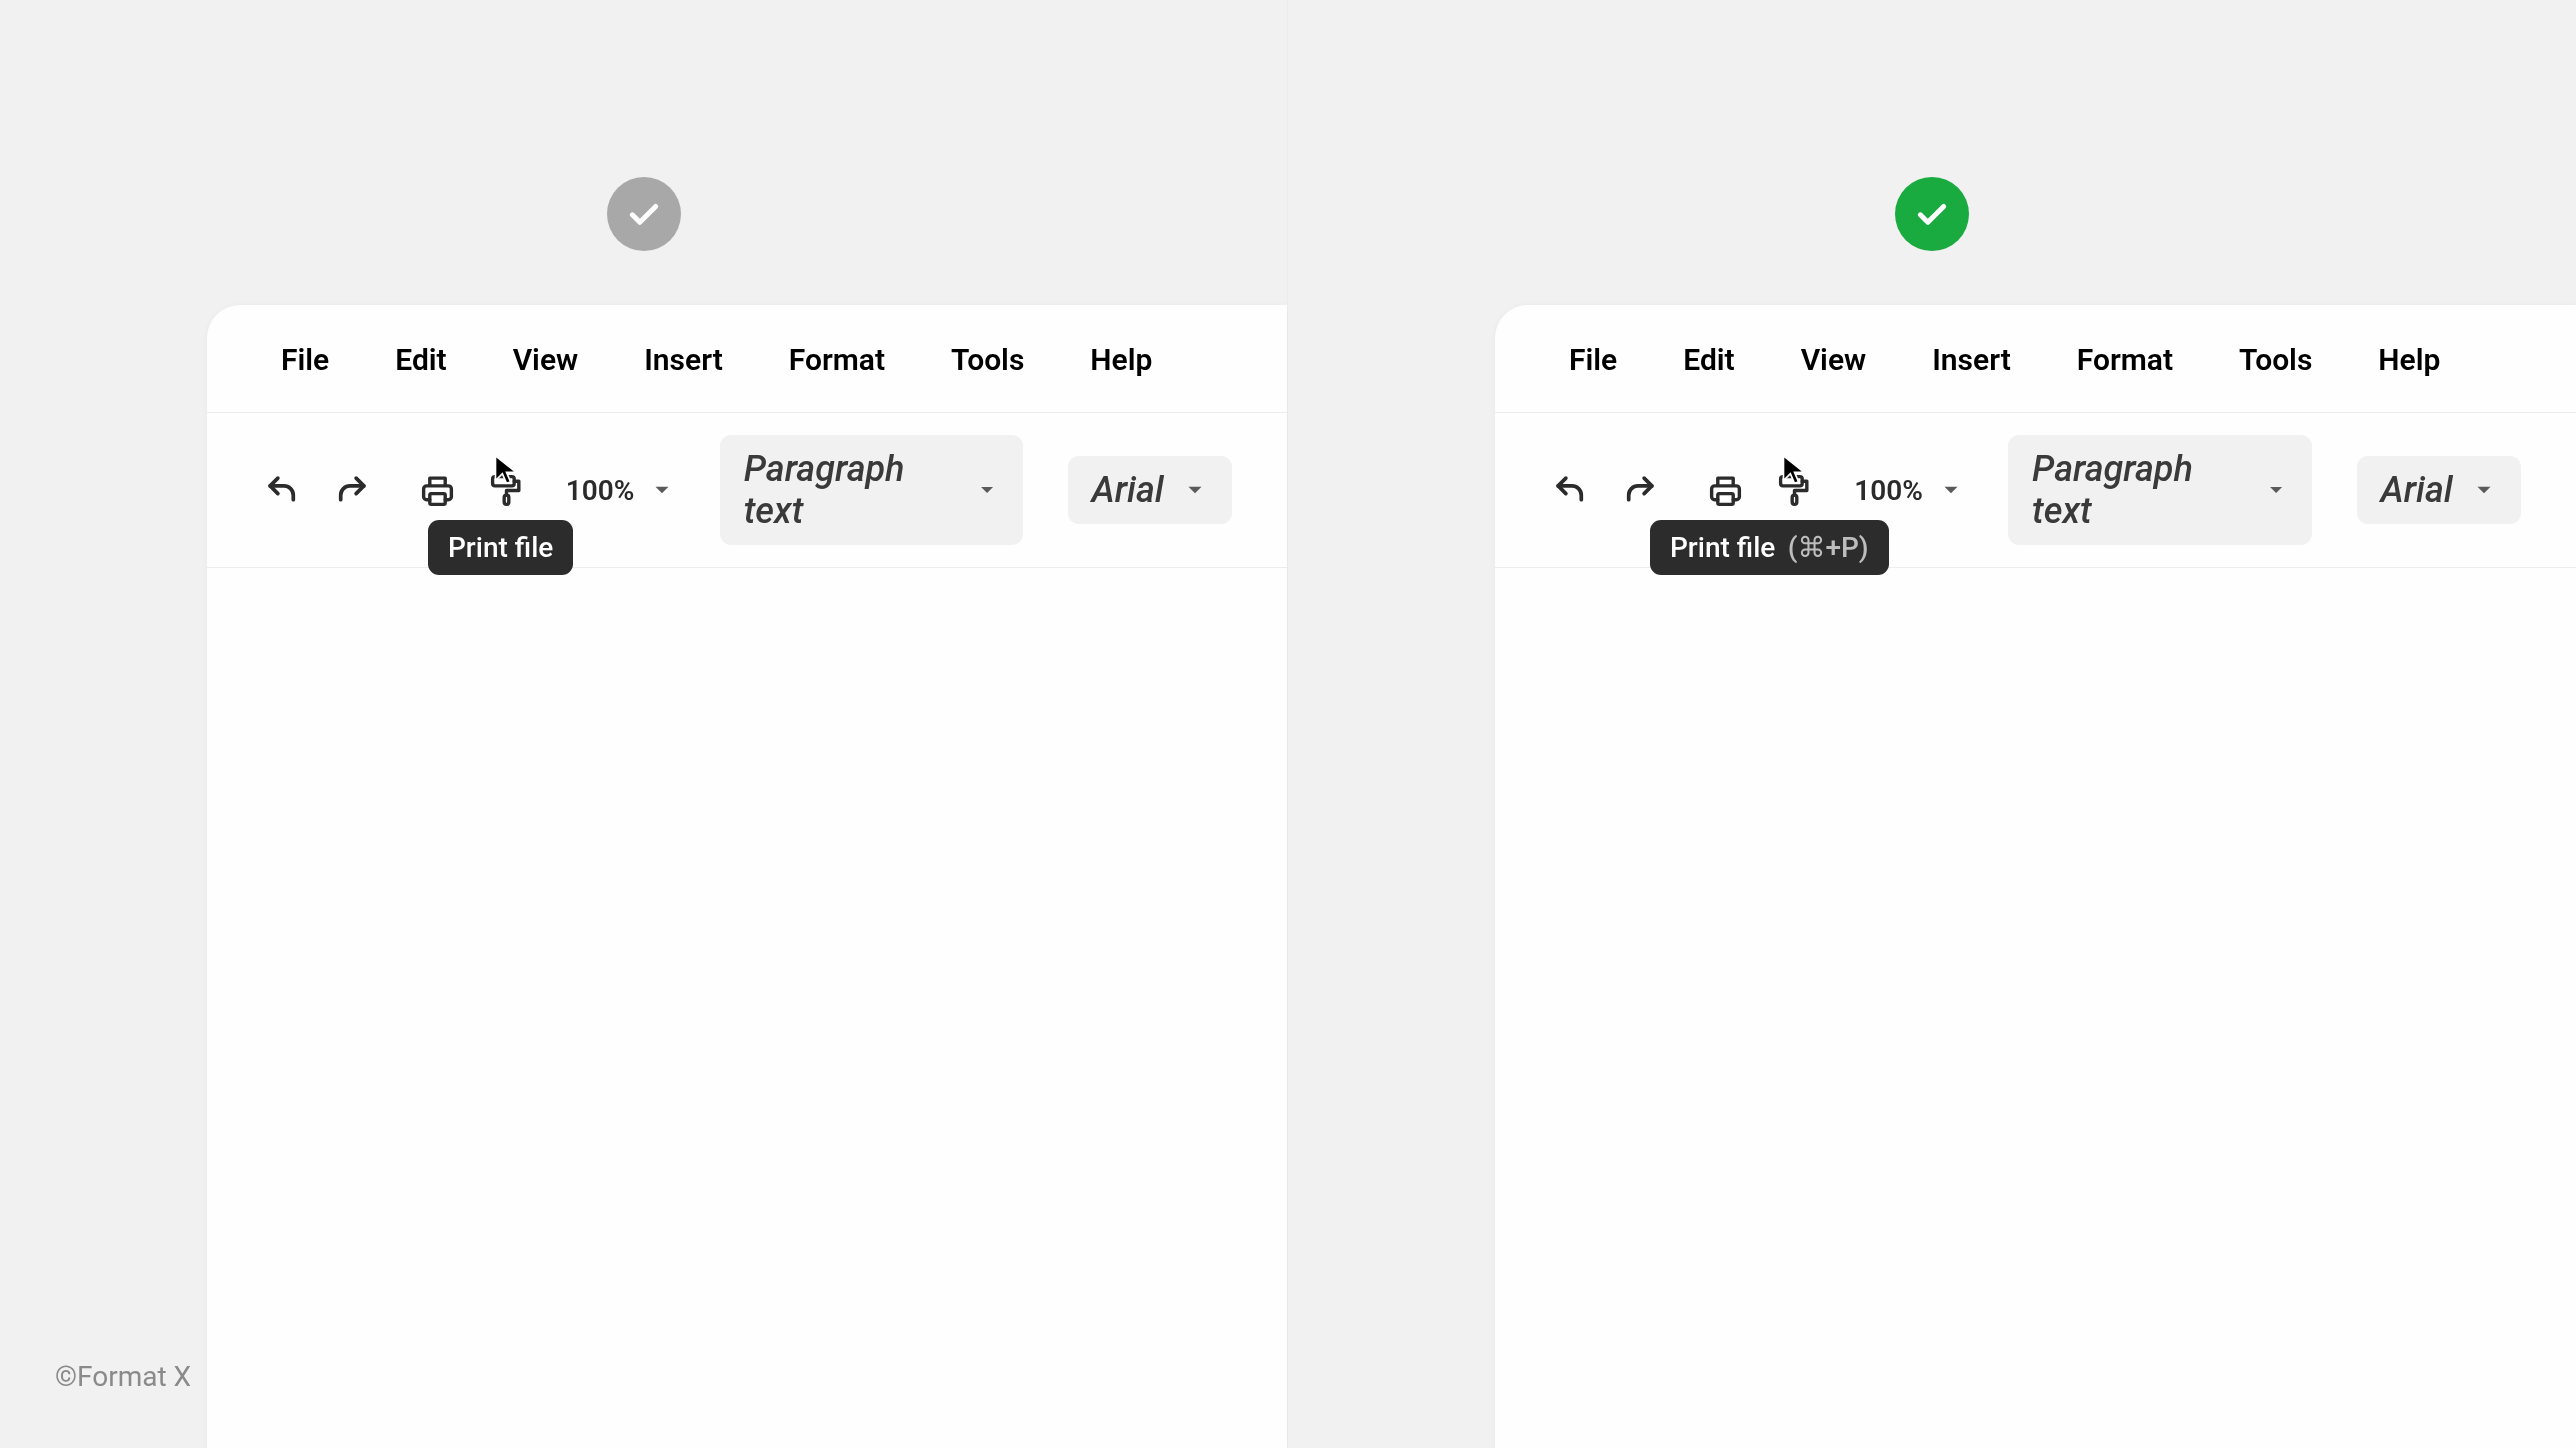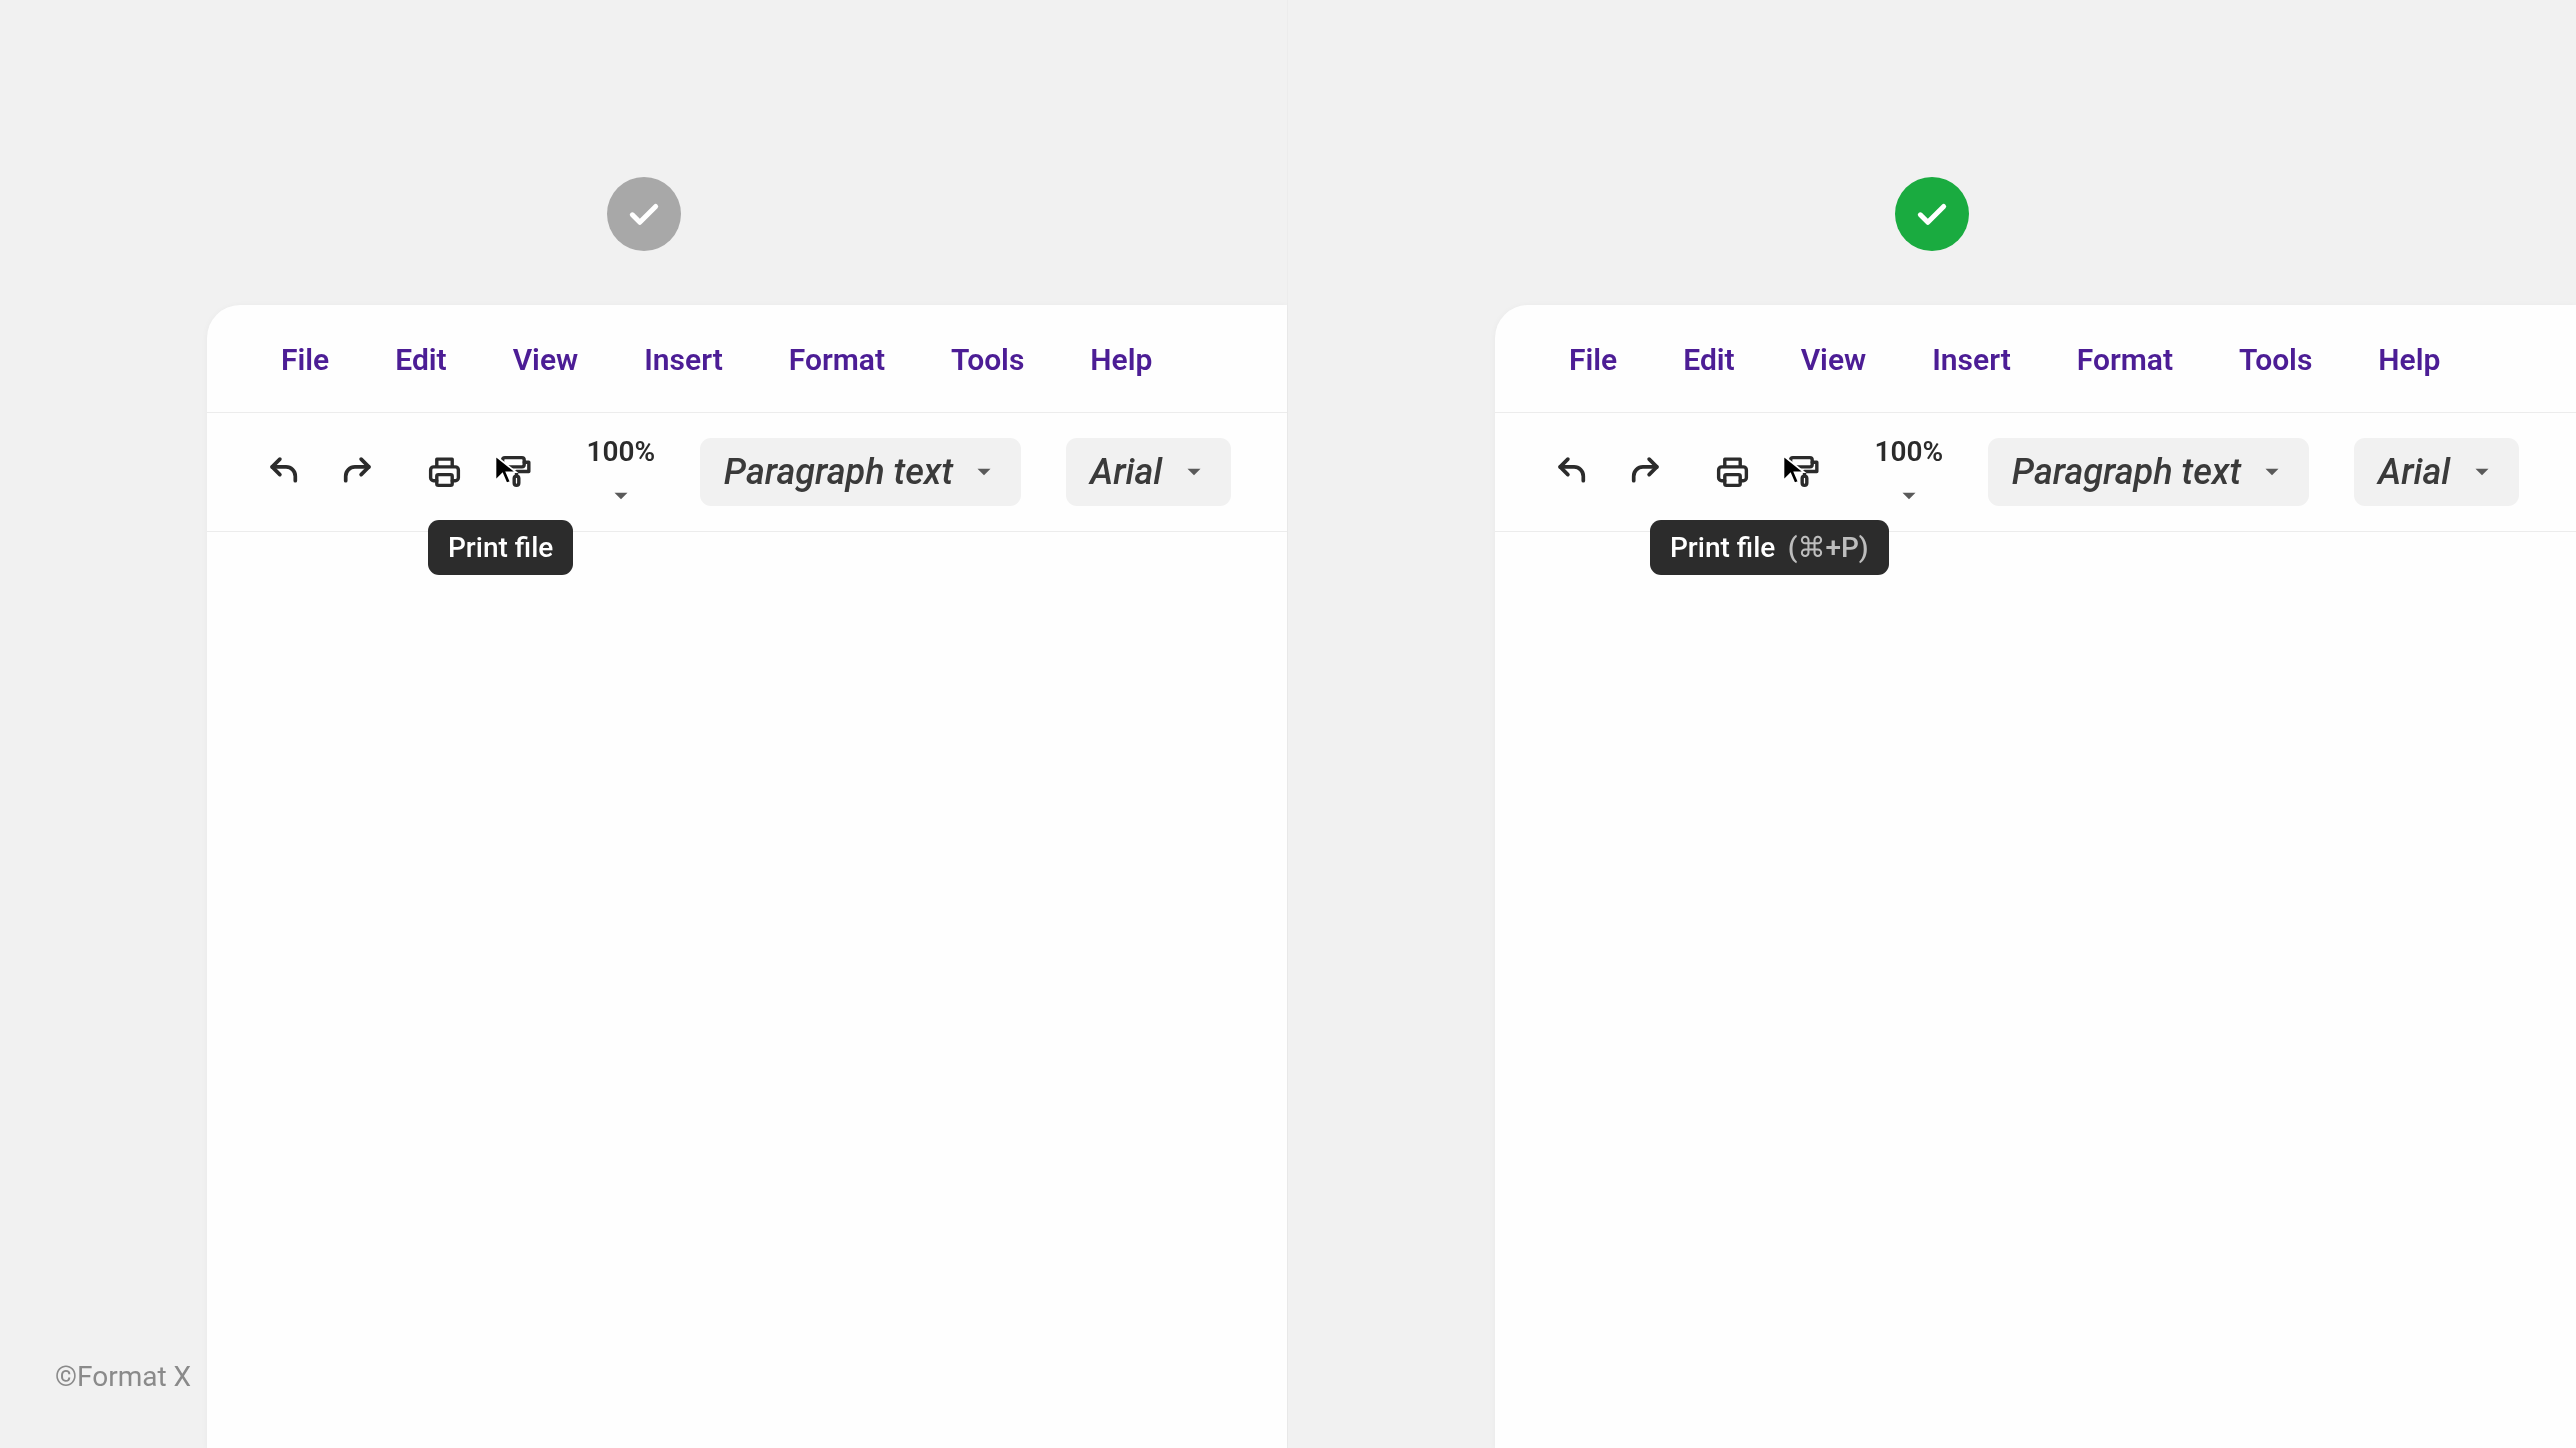--- a/index.html
+++ b/index.html
@@ -55,21 +55,21 @@
   .menubar {
     display: flex;
     align-items: center;
     gap: 66px;
     padding: 37px 74px 35px 74px;
     border-bottom: 1.8px solid #ececec;
   }
   .menubar-item {
     font-size: 30px;
     font-weight: 600;
-    color: #4c1d95;
+    color: #000000;
     cursor: pointer;
   }
   .toolbar {
     display: flex;
     align-items: center;
     gap: 28px;
     padding: 22px 55px;
     border-bottom: 1.8px solid #ececec;
     position: relative;
   }
@@ -80,22 +80,21 @@
     align-items: center;
     justify-content: center;
     cursor: pointer;
     position: relative;
   }
   .icon-btn svg { width: 37px; height: 37px; stroke: #2b2b2b; }
   .zoom-group {
     display: flex;
     align-items: center;
     gap: 14.7px;
-    margin-left: 20px;
-    flex-direction: column;
+    margin-left: 11px;
   }
   .zoom-text {
     font-size: 28px;
     font-weight: 600;
     color: #2b2b2b;
   }
   .chev { width: 26px; height: 26px; }
   .chev svg { width: 100%; height: 100%; fill: #5a5a5a; }
   .select-pill {
     display: flex;

